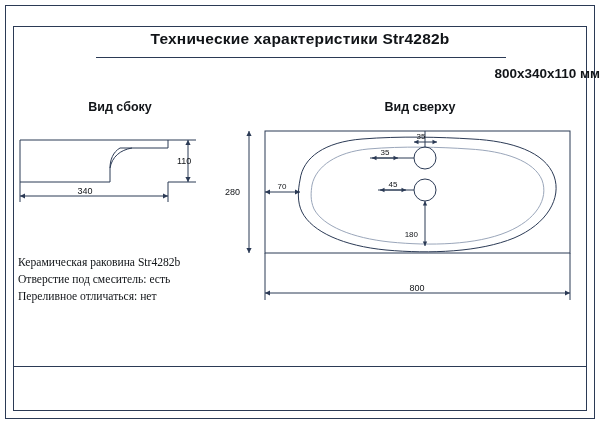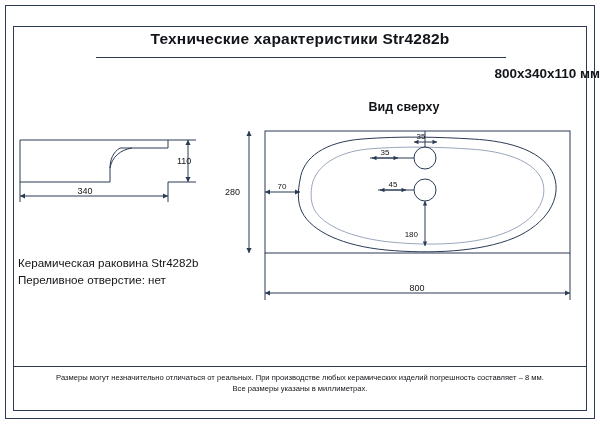--- a/index.html
+++ b/index.html
@@ -37,29 +37,29 @@
   .subtitle {
     position:absolute; left:0; top:66px; width:600px;
     text-align:right;
     font-size:13.5px; font-weight:bold;
   }
   .head-side {
     position:absolute; left:20px; top:100px; width:200px;
     text-align:center; font-size:12.5px; font-weight:bold;
   }
   .head-top {
-    position:absolute; left:284px; top:100px; width:240px;
+    position:absolute; left:300px; top:100px; width:240px;
     text-align:center; font-size:12.5px; font-weight:bold;
   }
   svg { position:absolute; left:0; top:0; }
   .spec {
     position:absolute; left:18px; top:254px; width:260px;
     font-size:11.6px; line-height:17px;
   }
-  .spec div { white-space:nowrap; }
+  .spec div { white-space:nowrap;font-family:Liberation Serif, serif; }
   .footnote {
     position:absolute; left:13px; top:372px; width:574px;
     text-align:center;
     font-size:7.6px; line-height:11px; color:#111418;
   }
   .foot-rule {
     position:absolute; left:13px; top:366px; width:574px; height:1px;
     background:#2b3a55;
   }
   .dim { font-size:9px; }
@@ -70,20 +70,21 @@
 
 <div class="sheet">
 
   <div class="outer-frame"></div>
   <div class="inner-frame"></div>
 
   <div class="title">Технические характеристики  Str4282b</div>
   <div class="title-rule"></div>
   <div class="subtitle">800х340х110 мм</div>
 
+  <div class="head-side">Вид сбоку</div>
   <div class="head-top">Вид сверху</div>
 
   <svg width="600" height="424">
     <g stroke="#2b3a55" fill="none" stroke-width="1">
 
       <path d="M20,140 L168,140 L168,148 L120,148 C113,152 110,160 110,168 L110,182 L20,182 Z" fill="#ffffff"></path>
 
       <path d="M110,168 C112,157 120,150 132,148"></path>
 
       <line x1="168" y1="140" x2="196" y2="140"></line>
@@ -164,22 +165,19 @@
     <text class="dim-sm" x="282" y="189" text-anchor="middle" fill="#111418">70</text>
 
     <text class="dim-sm" x="421" y="139" text-anchor="middle" fill="#111418">35</text>
     <text class="dim-sm" x="385" y="155" text-anchor="middle" fill="#111418">35</text>
     <text class="dim-sm" x="393" y="187" text-anchor="middle" fill="#111418">45</text>
     <text class="dim-sm" x="418" y="237" text-anchor="end" fill="#111418">180</text>
   </svg>
 
   <div class="spec">
     <div>Керамическая раковина Str4282b</div>
-    <div>Переливное отверстие: нет</div>
+    <div>Отверстие под смеситель: есть</div>
+    <div>Переливное отличаться: нет</div>
   </div>
 
   <div class="foot-rule"></div>
-  <div class="footnote">
-    <div>Размеры могут незначительно отличаться от реальных. При производстве любых керамических изделий погрешность составляет – 8 мм.</div>
-    <div>Все размеры указаны в миллиметрах.</div>
-  </div>
 
 </div>
 
 </body></html>

